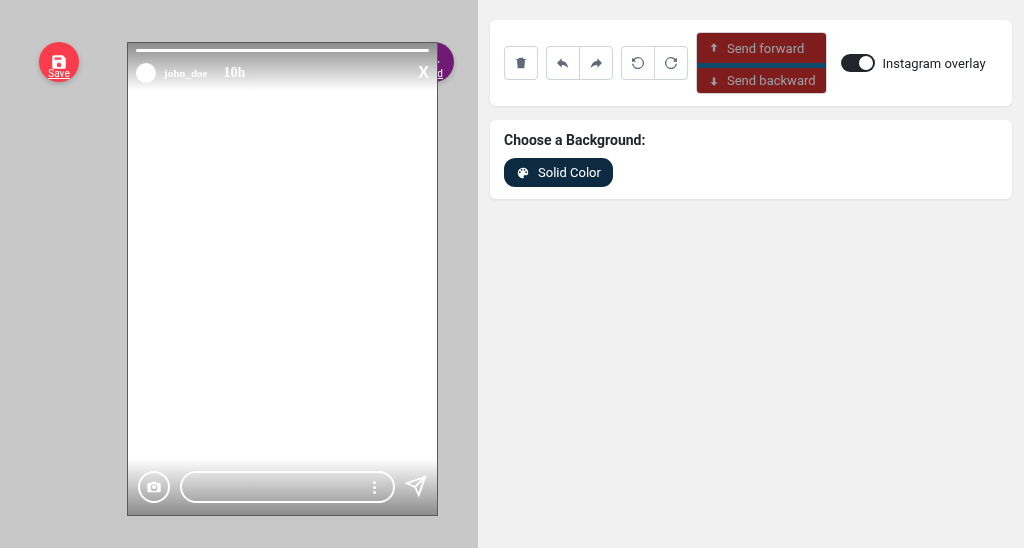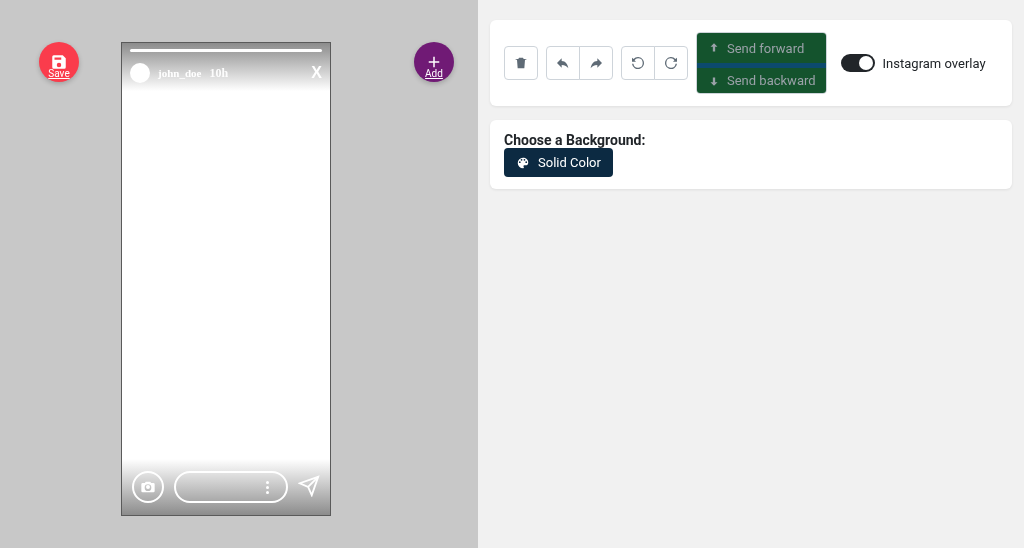--- a/index.html
+++ b/index.html
@@ -45,22 +45,22 @@
   .fab-add  .disc{ background:#701a75; }
   .fab svg { fill:#fff; }
   .fab .disc{ position:relative; }
   .fab .disc .tt{
     position:absolute; bottom:3px; font-size:10px; color:#fff;text-decoration:underline;
   }
 
   
   .stage {
     position:absolute;
-    top:42px; left:121px;
-    width:210px; height:474px;
+    top:42px; left:127px;
+    width:311px; height:474px;
     background:#fff;
     border:1px solid #5a5a5a;
   }
   .story-top, .story-bottom {
     position:absolute; left:0; right:0;
   }
   .story-top{
     top:0; height:48px;
     background:linear-gradient(#8c8c8c, rgba(140,140,140,0.0));
     display:flex; align-items:center;
@@ -71,21 +71,21 @@
     font-weight:700;
   }
   .story-progress{
     position:absolute; top:6px; left:8px; right:8px; height:2.5px;
     background:#fff; border-radius:2px;
   }
   .story-avatar{
     width:20px; height:20px; border-radius:50%; background:#fff;
   }
   .story-username{ font-family: Georgia, 'Times New Roman', serif; font-weight:700; font-size:11px;}
-  .story-time{ font-family: Georgia, serif; font-weight:700; font-size:12px; opacity:0.95; margin-left:0;}
+  .story-time{ font-family: Georgia, serif; font-weight:700; font-size:14px; opacity:0.95; margin-left:8px;}
   .story-close{
     margin-left:auto;
     font-family: Arial; font-weight:700; font-size:16px;
   }
   .story-bottom{
     bottom:0; height:56px;
     background:linear-gradient(rgba(140,140,140,0.0), #8c8c8c);
     display:flex; align-items:center; gap:10px; padding:0 10px;
   }
   .cam-circle{
@@ -120,40 +120,40 @@
   .btn-group{ display:flex; }
   .btn-group .icon-btn{ border-radius:0; margin-left:-1px; }
   .btn-group .icon-btn:first-child{ border-top-left-radius:4px; border-bottom-left-radius:4px; margin-left:0;}
   .btn-group .icon-btn:last-child { border-top-right-radius:4px; border-bottom-right-radius:4px; }
   .stack-group{
     border:1px solid #ced4da; border-radius:4px; overflow:hidden;
   }
   .stack-btn{
     height:30px; padding:0 10px;
     display:flex; align-items:center; gap:6px;
-    background:#14532d; color:#9aa1a8; font-size:13px;
+    background:#7f1d1d; color:#9aa1a8; font-size:13px;
     cursor:pointer;
   }
   .stack-btn + .stack-btn{ border-top:5px solid #0c4a6e; }
   .stack-btn svg{ width:14px;height:14px; fill:currentColor; }
   .toggles{ display:flex; flex-direction:row; gap:4px; margin-left:6px; }
   .toggle-row{ display:flex; align-items:center; gap:8px; font-size:13px; }
   .switch{
     width:34px; height:18px; border-radius:9px; background:#212529; position:relative;
     cursor:pointer;
   }
   .switch .knob{
     width:14px; height:14px; border-radius:50%; background:#fff;
     position:absolute; top:2px; right:2px; transition:all .15s;
   }
-  .heading{ font-weight:700; font-size:14px; margin-bottom:0; }
+  .heading{ font-weight:700; font-size:14px; margin-bottom:10px; }
   .pill-btn{
     display:inline-flex; align-items:center; gap:8px;
     background:#0c2a42; color:#fff; font-size:13px;
-    border-radius:4px; padding:7px 12px; cursor:pointer;
+    border-radius:11px; padding:7px 12px; cursor:pointer;
   }
   .pill-btn svg{ width:14px;height:14px; fill:#fff; }
 </style>
 </head>
 <body>
 
 <div class="left-panel">
 
   <div class="fab fab-save">
     <div class="disc">

